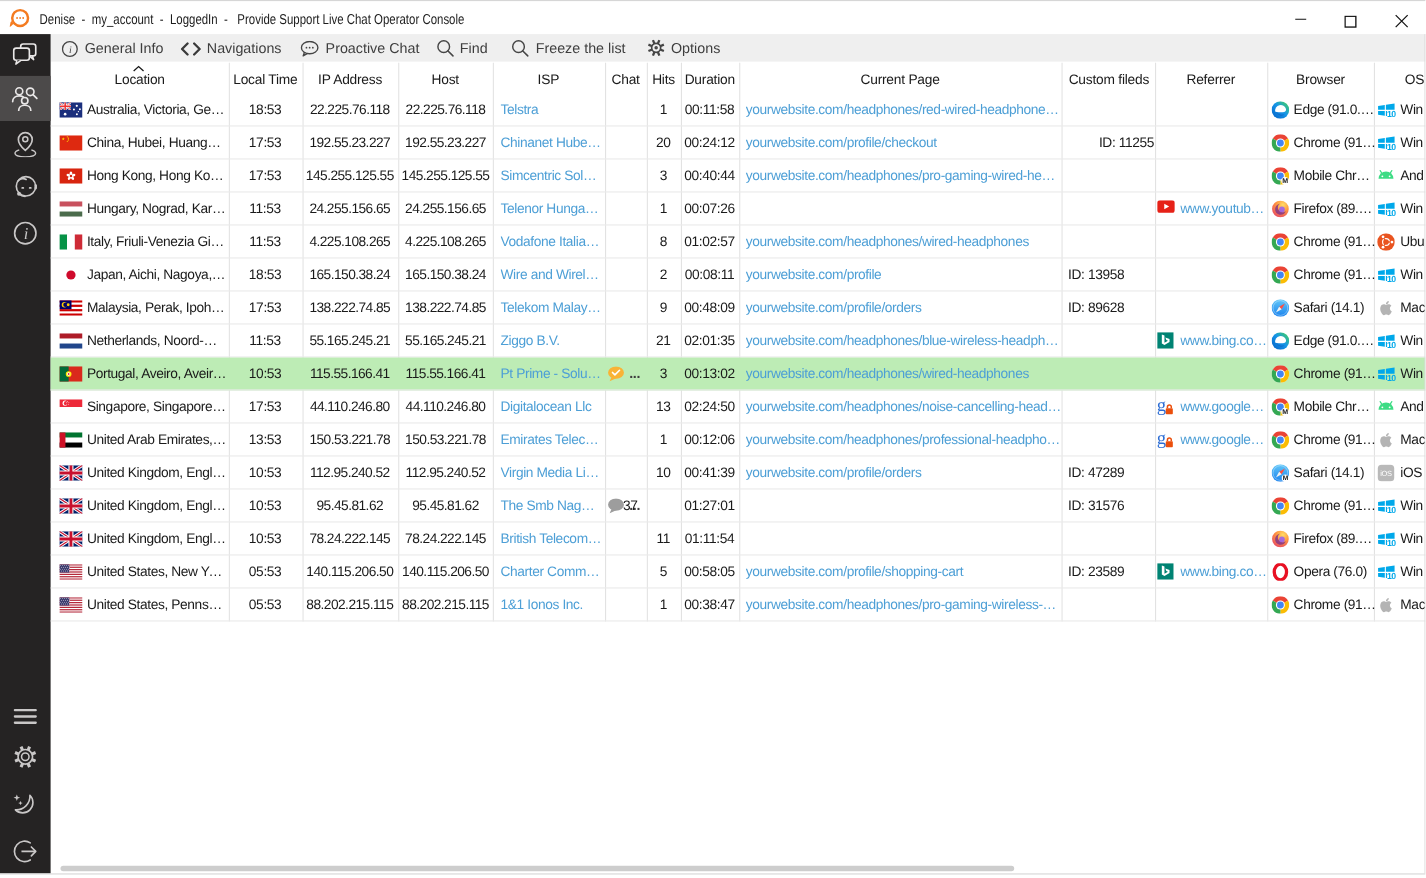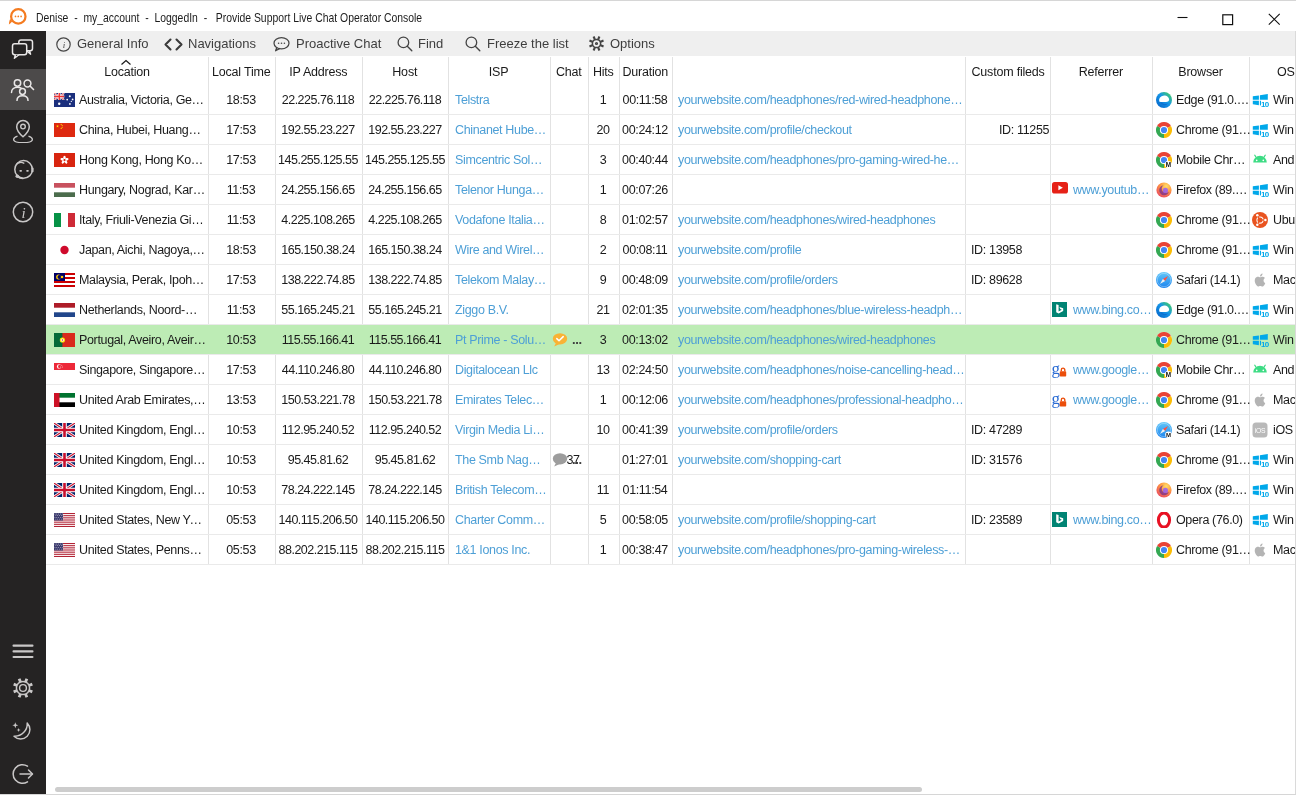--- a/index.html
+++ b/index.html
@@ -158,20 +158,21 @@
 </div>
 <div class="hdrrow">
     <div class="hc" style="left:46px;width:162px;text-align:center">Location</div>
     <div class="hc" style="left:208px;width:66.5px;text-align:center">Local Time</div>
     <div class="hc" style="left:274.5px;width:87.5px;text-align:center">IP Address</div>
     <div class="hc" style="left:362px;width:85.5px;text-align:center">Host</div>
     <div class="hc" style="left:447.5px;width:102px;text-align:center">ISP</div>
     <div class="hc" style="left:549.5px;width:38.5px;text-align:center">Chat</div>
     <div class="hc" style="left:588px;width:30.5px;text-align:center">Hits</div>
     <div class="hc" style="left:618.5px;width:53.5px;text-align:center">Duration</div>
+    <div class="hc" style="left:672px;width:292.5px;text-align:center">Current Page</div>
     <div class="hc" style="left:971.5px;width:78px">Custom fileds</div>
     <div class="hc" style="left:1049.5px;width:102.5px;text-align:center">Referrer</div>
     <div class="hc" style="left:1152px;width:97px;text-align:center">Browser</div>
     <div class="hc" style="left:1277px;width:19px">OS</div>
     <svg width="12" height="7" style="position:absolute;left:120px;top:2px">
       <path d="M1.5 5.5 L6 1.5 L10.5 5.5" fill="none" stroke="#1a1a1a" stroke-width="1.2"></path>
     </svg>
   </div>
 <div class="vline" style="left:208px"></div>
 <div class="vline" style="left:274.5px"></div>
@@ -668,21 +669,20 @@
     <div class="c ctr num" style="left:228px;width:88px">95.45.81.62</div>
     <div class="c ctr num" style="left:316px;width:86px">95.45.81.62</div>
     <div class="c ell lnk" style="left:409px;width:92px">The Smb Nagoya</div>
     <div class="c" style="left:506px;top:8px;line-height:0"><svg width="16" height="14" viewBox="0 0 16 14" style="vertical-align:middle">
         <ellipse cx="8" cy="5.8" rx="7.2" ry="5.6" fill="#9d9d9d"></ellipse>
         <path d="M4.2 9.2 L2.2 13.6 L8.2 10.8 Z" fill="#9d9d9d"></path>
       </svg></div>
     <div class="c" style="left:526px;width:16px;color:#3d3d3d;font-weight:bold;font-size:13px">...</div>
     <div class="c ctr" style="left:512px;width:30px">37</div>
     <div class="c ctr" style="left:572px;width:54px">01:27:01</div>
-    <div class="c ell lnk" style="left:632px;width:287px">yourwebsite.com/shopping-cart</div>
     <div class="c" style="left:925px;width:80px">ID: 31576</div>
     <div class="c icn" style="left:1110px"><svg width="16" height="16" viewBox="0 0 16 16" style="vertical-align:middle">
         <circle cx="8" cy="8" r="8" fill="#fff"></circle>
         <path d="M8 8 L1.07 4 A8 8 0 0 1 14.93 4 Z" fill="#ea4335"></path>
         <path d="M8 8 L14.93 4 A8 8 0 0 1 8 16 Z" fill="#fbbc05"></path>
         <path d="M8 8 L8 16 A8 8 0 0 1 1.07 4 Z" fill="#34a853"></path>
         <circle cx="8" cy="8" r="4.1" fill="#fff"></circle>
         <circle cx="8" cy="8" r="3.1" fill="#4285f4"></circle>
       </svg></div>
     <div class="c ell" style="left:1130px;width:75px">Chrome (91.0.4472.114)</div>

